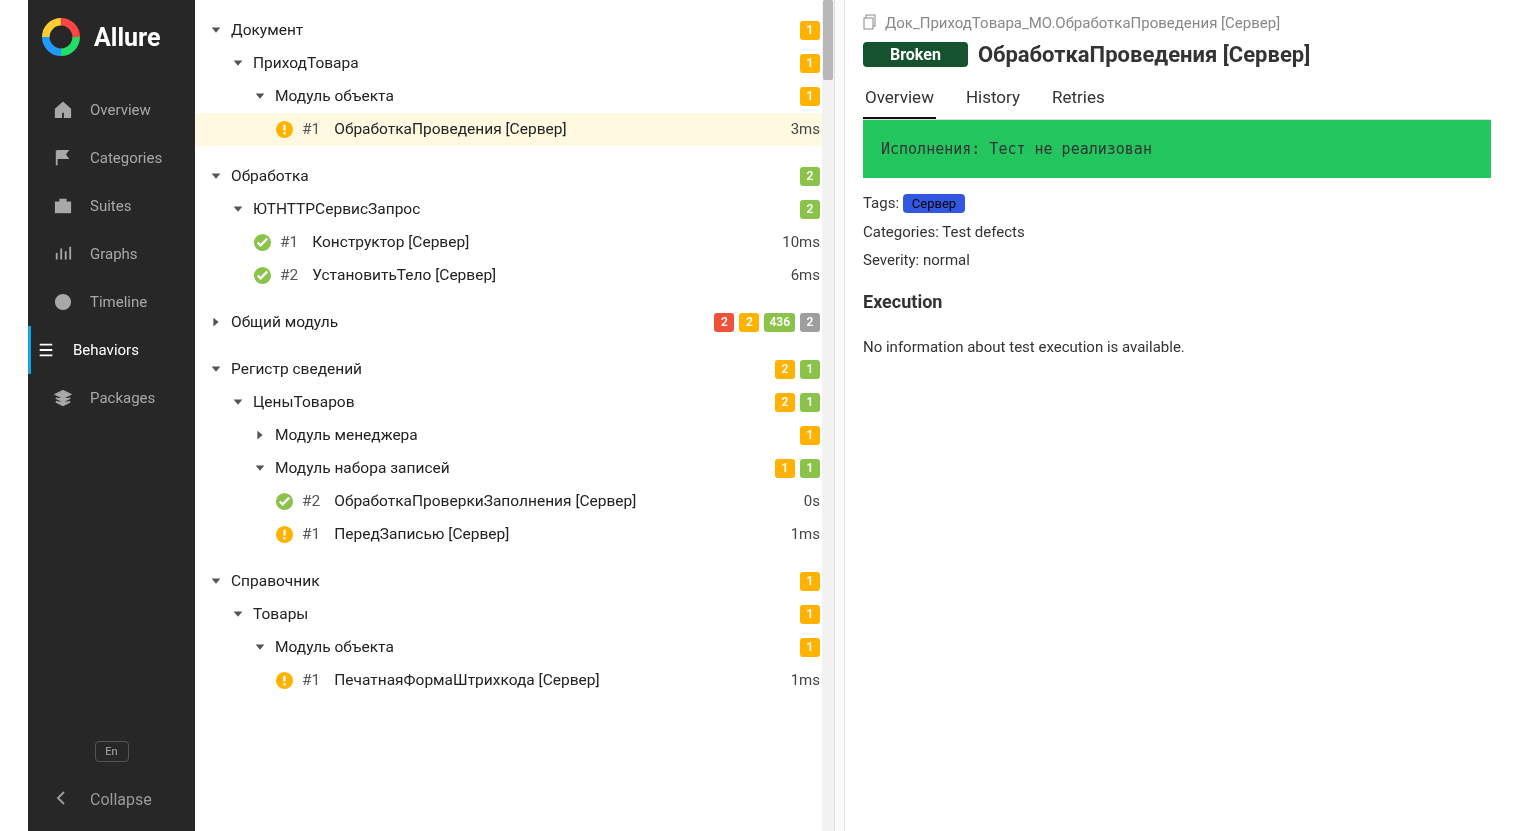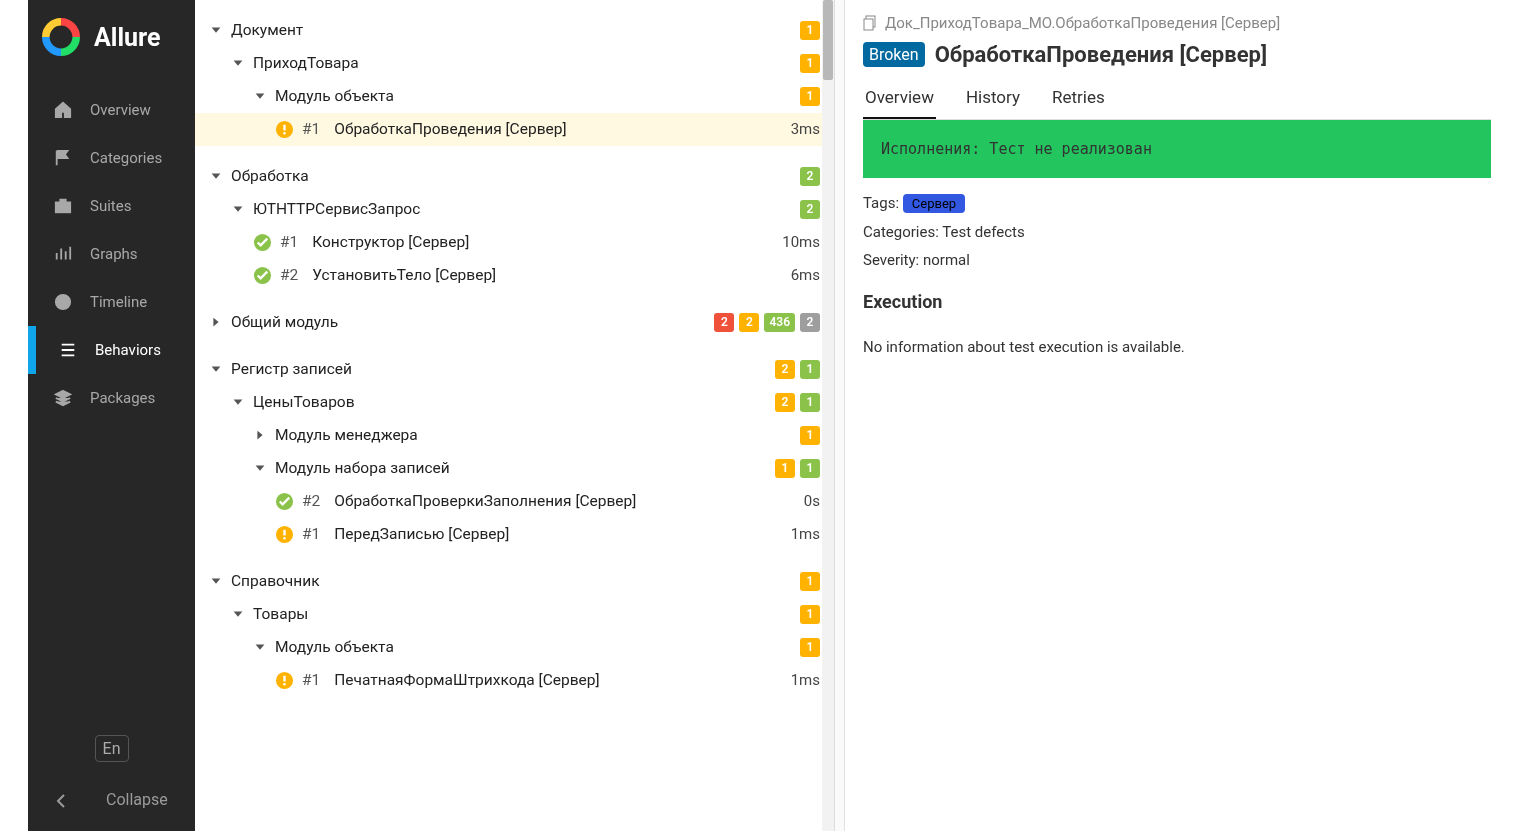--- a/index.html
+++ b/index.html
@@ -3,47 +3,47 @@
 <meta charset="utf-8">
 <style>
 * { box-sizing: border-box; margin: 0; padding: 0; font-family: -apple-system, BlinkMacSystemFont, "Segoe UI", Roboto, Helvetica, Arial, sans-serif; }
 body { width: 1519px; height: 831px; overflow: hidden; display: flex; background: #fff; color: #333; }
 .sidebar { width: 167px; background: #272727; color: #aaa; display: flex; flex-direction: column; margin-left: 28px; }
 .logo-row { display: flex; align-items: center; padding: 18px 14px 24px 14px; gap: 14px; }
 .logo-svg { width: 38px; height: 38px; }
 .logo-text { color: #fff; font-size: 25px; font-weight: 700; }
 .nav { flex: 1; padding-top: 6px; }
 .nav-item { display: flex; align-items: center; gap: 18px; padding: 15px 0 15px 26px; font-size: 15px; cursor: pointer; color:#a8a8a8; }
-.nav-item.active { color: #fff; border-left: 8px solid #0ea5e9; padding-left: 23px; }
+.nav-item.active { color: #fff; border-left: 3px solid #0ea5e9; padding-left: 6px; }
 .nav-item svg, .nav-item .ico { width: 18px; height: 18px; fill: currentColor; }
-.collapse-row { display:flex; align-items:flex-end; gap:36px; padding:16px 0 22px 26px; color:#9a9a9a; cursor:pointer; }
+.collapse-row { display:flex; align-items:flex-start; gap:20px; padding:16px 0 22px 26px; color:#9a9a9a; cursor:pointer; }
 .collapse-row .ico { width:16px; height:16px; }
-.lang-box { margin:0 auto 12px auto; border:1px solid #555; border-radius:4px; padding:3px 8px; font-size:16px; color:#aaa; width:34px; display:flex; justify-content:center; }
+.lang-box { margin:0 auto 12px auto; border:1px solid #555; border-radius:4px; padding:3px 8px; font-size:11px; color:#aaa; width:34px; display:flex; justify-content:center; }
 
 .main { flex:1; display:flex; overflow:hidden; }
 .tree-panel { width: 640px; border-right:1px solid #ddd; display:flex; flex-direction:column; overflow:hidden; position:relative; }
 .toolbar { display:flex; align-items:center; gap:18px; padding:0 12px; height:4px; font-size:14px; color:#333; }
 .badge { display:inline-flex; align-items:center; justify-content:center; min-width:20px; height:19px; padding:0 5px; border-radius:3px; color:#fff; font-size:12px; font-weight:600; }
 .b-red{background:#f0513a}.b-or{background:#ffb300}.b-gr{background:#8bc34a}.b-gy{background:#9e9e9e}
 
 .tree { overflow-y:auto; height:100%; padding-top:10px; }
 .row { display:flex; align-items:center; justify-content:space-between; padding:7px 14px 7px 0; font-size:15.5px; color:#222; cursor:pointer; }
 .row .left { display:flex; align-items:center; gap:8px;justify-content:center; }
 .row .badges { display:flex; gap:5px; }
 .row.sel { background:#fff9e2; }
 .status-ico { width:19px; height:19px; flex-shrink:0; }
 .arrow { width:14px; height:14px; flex-shrink:0; fill:#555; }
 .indent-0{padding-left:14px}.indent-1{padding-left:36px}.indent-2{padding-left:58px}.indent-3{padding-left:80px}
 .num { color:#555; margin-right:6px; }
 .dur { color:#444; font-size:15px; }
 
 .detail { flex:1; padding:14px 28px 0 18px; font-size:15px; color:#333; }
-.crumb { color:#888; display:flex; align-items:center; gap:6px; margin-bottom:10px; }
+.crumb { color:#888; display:flex; gap:6px; margin-bottom:10px; }
 .crumb .ico{width:16px;height:16px;fill:#888}
-.status-pill { display:inline-block; background:#0369a1; color:#fff; padding:3px 6px; border-radius:4px; font-weight:400; font-size:16px; margin-right:10px; }
+.status-pill { display:inline-block; background:#14532d; color:#fff; padding:3px 27px; border-radius:4px; font-weight:700; font-size:16px; margin-right:10px; }
 h1.title { font-size:22px; display:flex; align-items:center; font-weight:700; }
 .tabs { display:flex; gap:28px; margin-top:14px; border-bottom:1px solid #ddd; }
 .tab { padding:6px 2px 10px 2px; font-size:17px; color:#333; cursor:pointer; }
 .tab.active { border-bottom:2px solid #111; font-weight:400; }
 .msg-box { background:#22c55e; padding:20px 18px; font-family:monospace; font-size:15px; margin-top:0px; }
 .kv { margin-top:16px; }
 .kv + .kv { margin-top:10px; }
 .tag-pill { display:inline-block; background:#3258e2; color:#000000; padding:2px 9px; border-radius:4px; font-size:13px; }
 h2.exec { font-size:18px; font-weight:700; margin-top:22px; }
 .exec-msg { margin-top:26px; }
@@ -234,21 +234,21 @@
             <span class="badge b-gr">436</span>
             <span class="badge b-gy">2</span>
           </div>
         </div>
         <div style="height: 14px;"></div>
         <div class="row indent-0">
           <div class="left">
             <svg class="arrow" viewBox="0 0 16 16">
               <path d="M3 5l5 6 5-6"></path>
             </svg> 
-            <span>Регистр записей</span>
+            <span>Регистр сведений</span>
           </div>
           <div class="badges">
             <span class="badge b-or">2</span>
             <span class="badge b-gr">1</span>
           </div>
         </div>
         <div class="row indent-1">
           <div class="left">
             <svg class="arrow" viewBox="0 0 16 16">
               <path d="M3 5l5 6 5-6"></path>

